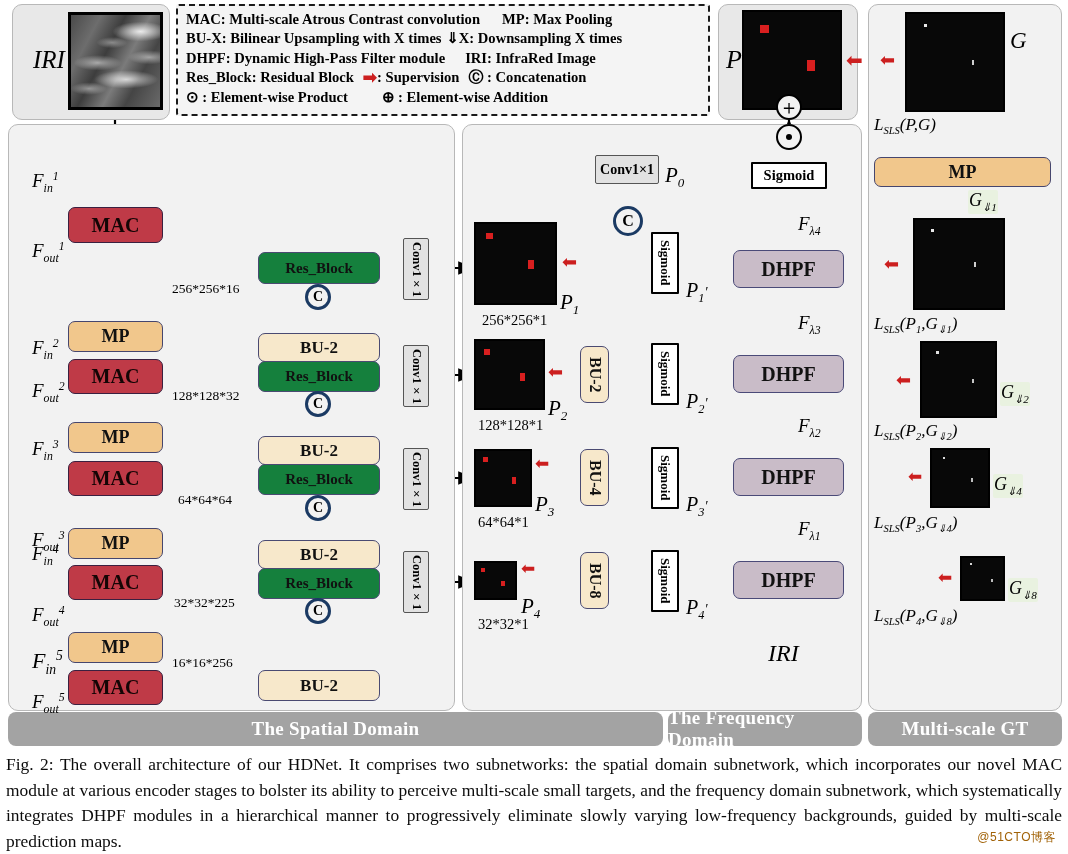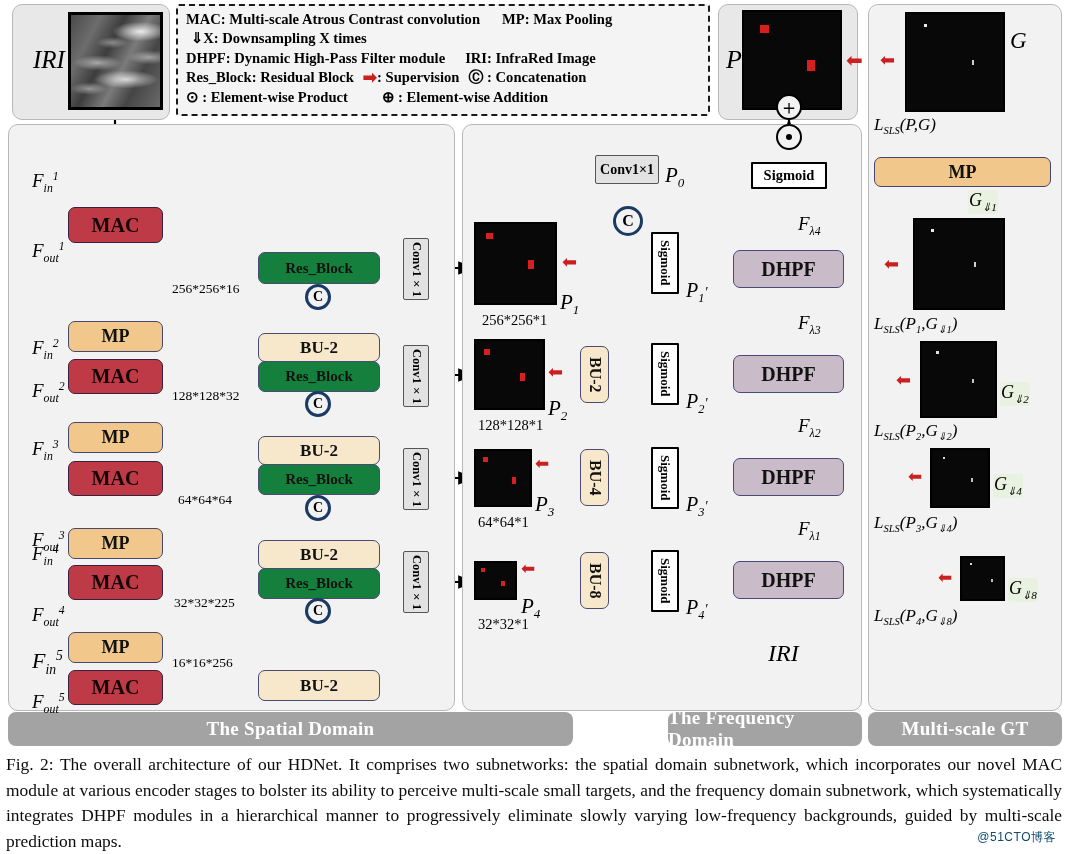--- a/index.html
+++ b/index.html
@@ -56,21 +56,21 @@
   .gt-hl{background:#e9f2e0;padding:0 1px;border-radius:2px;}
 
   
   svg.ov{position:absolute;left:0;top:0;width:1068px;height:748px;overflow:visible;pointer-events:none;}
 
   
   #caption{position:absolute;left:6px;top:752px;width:1056px;
            font-family:"Liberation Serif",serif;font-size:17.4px;line-height:25.6px;
            color:#0b0b0b;text-align:justify;}
   #wm{position:absolute;right:12px;top:829px;font-family:"Liberation Sans",sans-serif;
-      font-size:12px;color:#0c4a6e;letter-spacing:.5px;}
+      font-size:12px;color:#a16207;letter-spacing:.5px;}
 </style>
 </head>
 <body>
 
 <div id="fig">
 
   <svg class="ov">
     <defs>
       <marker id="ah" markerWidth="9" markerHeight="9" refX="7.2" refY="3.1" orient="auto">
         <path d="M0,0 L7.6,3.1 L0,6.2 z" fill="#000"></path>
@@ -170,20 +170,21 @@
   <div class="abs mlab" style="left:33px;top:46px;font-size:25px;">IRI</div>
   <div class="abs iri" style="left:68px;top:12px;width:95px;height:98px;"></div>
 
   <div class="abs legend" style="left:176px;top:4px;width:534px;height:112px;">
     <div class="lrow">
       <span>MAC: Multi-scale Atrous Contrast convolution</span>
       <span class="sp" style="width:22px"></span>
       <span>MP: Max Pooling</span>
     </div>
     <div class="lrow">
+      <span>BU-X: Bilinear Upsampling with X times</span>
       <span class="sp" style="width:5px"></span>
       <span>⇓X: Downsampling X times</span>
     </div>
     <div class="lrow">
       <span>DHPF: Dynamic High-Pass Filter module</span>
       <span class="sp" style="width:20px"></span>
       <span>IRI: InfraRed Image</span>
     </div>
     <div class="lrow">
       <span>Res_Block: Residual Block</span>
@@ -206,21 +207,21 @@
 
   <div class="abs panel" style="left:718px;top:4px;width:140px;height:116px;background:#e8e8e8;"></div>
   <div class="abs mlab" style="left:726px;top:45px;font-size:26px;">P</div>
   <div class="abs imgblk" style="left:742px;top:10px;width:100px;height:100px;">
     <div class="tgt" style="left:16px;top:13px;width:9px;height:8px;"></div>
     <div class="tgt" style="left:63px;top:48px;width:8px;height:11px;"></div>
   </div>
   <div class="abs" style="left:846px;top:50px;color:#cc1f1f;font-size:20px;line-height:1;">⬅</div>
 
   <div class="abs panel" style="left:8px;top:124px;width:447px;height:587px;"></div>
-  <div class="abs panelhdr" style="left:8px;top:712px;width:565px;height:34px;font-size:19px;">
+  <div class="abs panelhdr" style="left:8px;top:712px;width:655px;height:34px;font-size:19px;">
     <span>The Spatial Domain</span>
   </div>
 
   <div class="abs mlab" style="left:32px;top:170px;font-size:19px;">F<sub>in</sub><sup>1</sup></div>
   <div class="abs mlab" style="left:32px;top:240px;font-size:19px;">F<sub>out</sub><sup>1</sup></div>
   <div class="abs node mac" style="left:68px;top:207px;width:95px;height:36px;font-size:20px;">
       <span>MAC</span>
     </div>
   <div class="abs dim" style="left:172px;top:281px;">256*256*16</div>
   <div class="abs node res" style="left:258px;top:252px;width:122px;height:32px;font-size:15px;">

